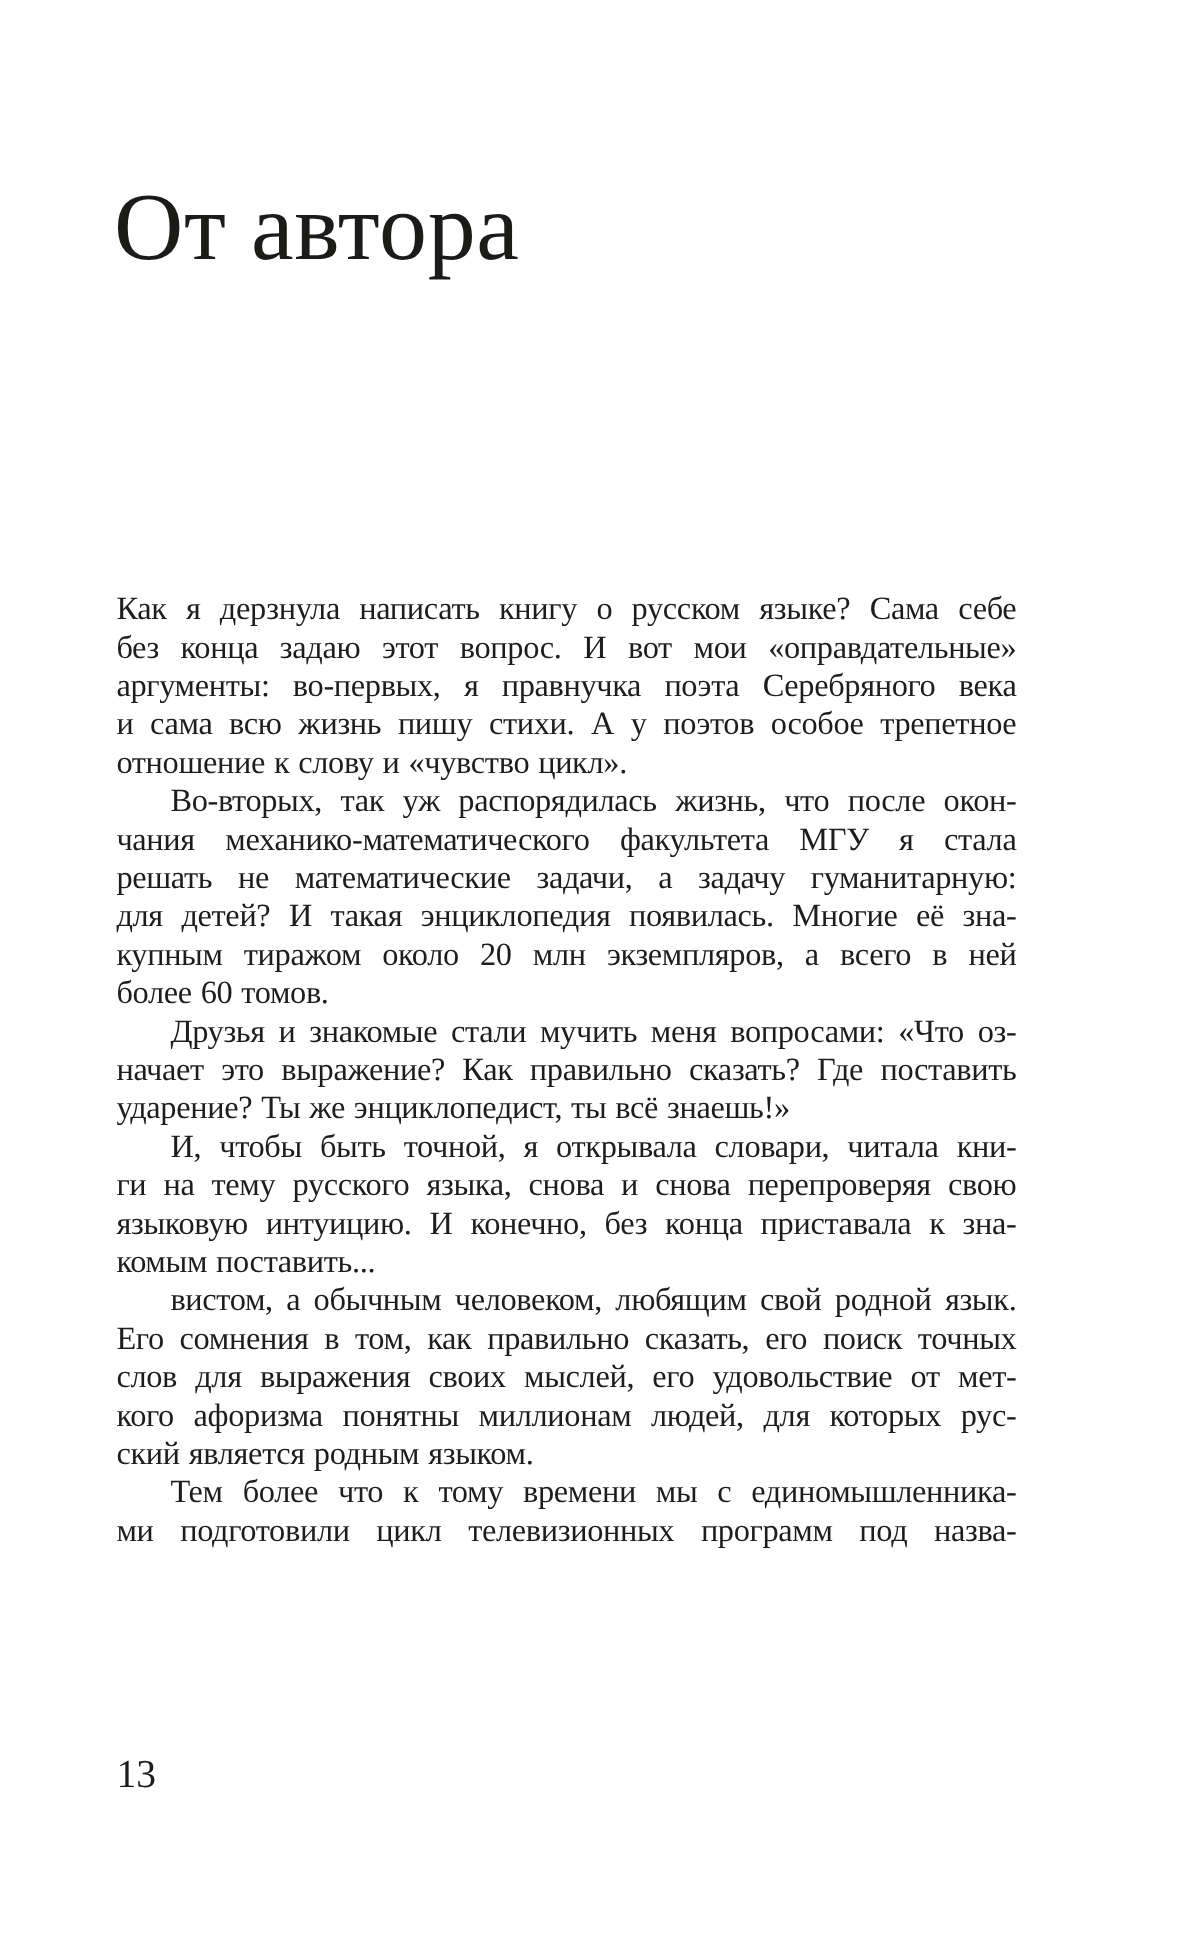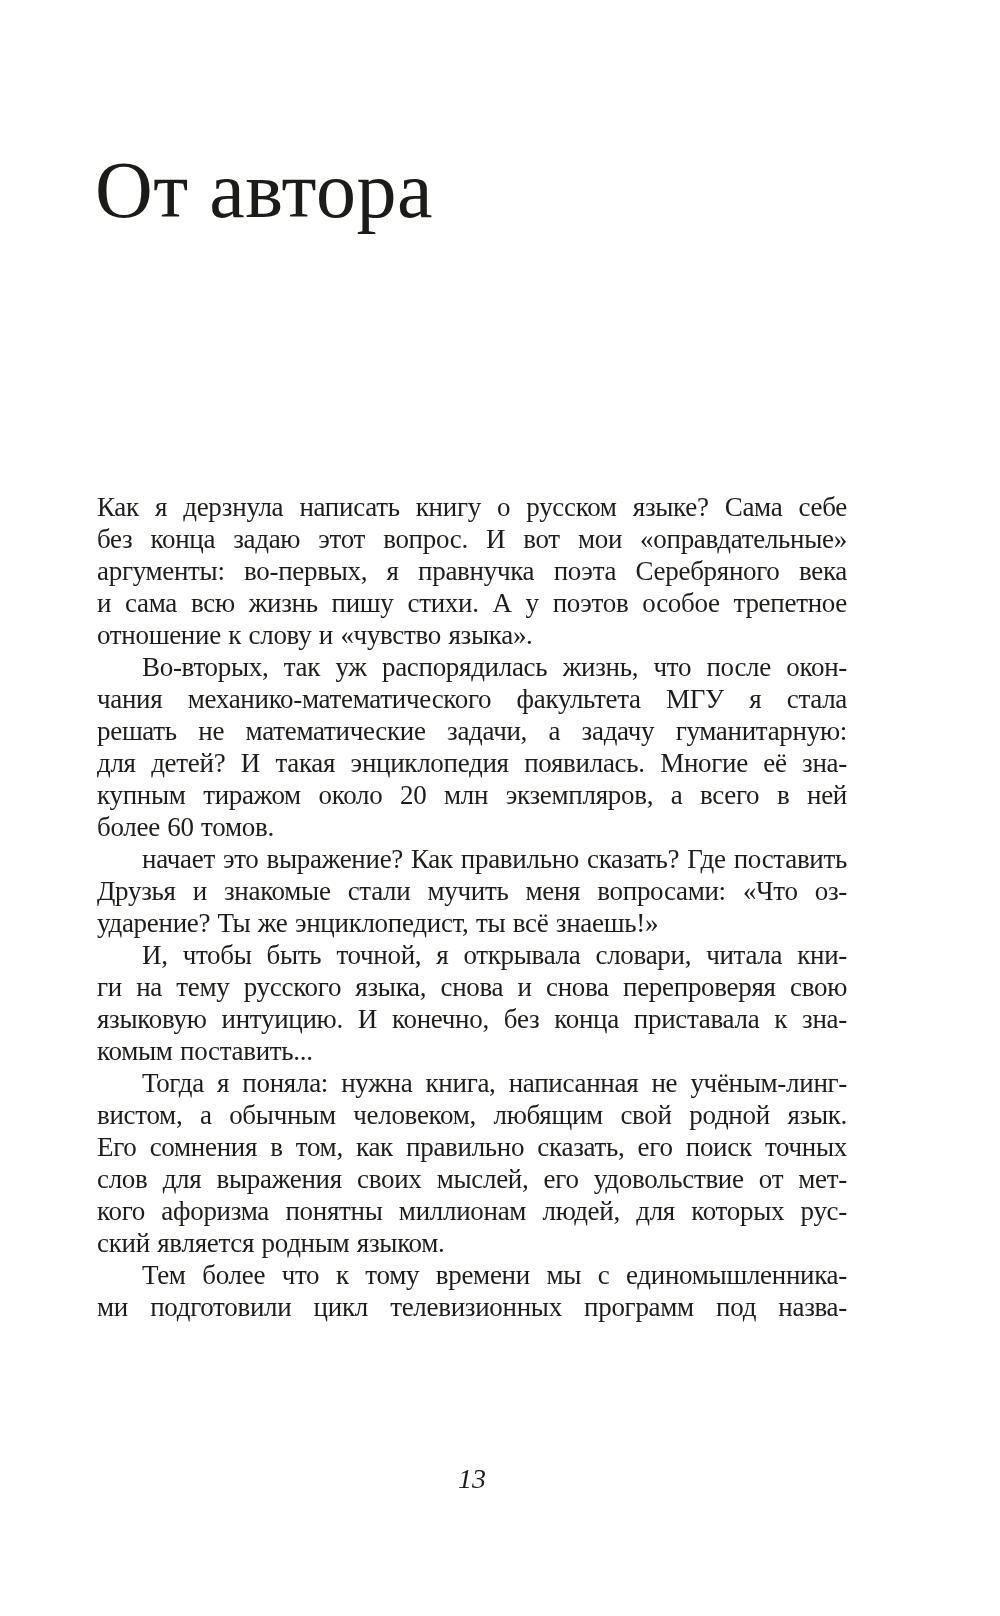--- a/index.html
+++ b/index.html
@@ -51,62 +51,59 @@
     word-spacing: 1px;
   }
   .line.end {
     text-align-last: left;
   }
   .folio {
     position: absolute;
     left: 97px;
     top: 1463px;
     width: 750px;
-    text-align: center;
-    font-size: 28px;
+    font-size: 33px;
     line-height: 32px;
     color: #1d1d1b;
-    font-style: italic;
   }
 </style>
 </head>
 <body>
 
 <div class="page">
   <h1 class="chapter-title">От автора</h1>
 
   <main class="body-text">
       <div class="para">
         <div class="line">Как я дерзнула написать книгу о русском языке? Сама себе</div>
         <div class="line">без конца задаю этот вопрос. И вот мои «оправдательные»</div>
         <div class="line">аргументы: во-первых, я правнучка поэта Серебряного века</div>
         <div class="line">и сама всю жизнь пишу стихи. А у поэтов особое трепетное</div>
-        <div class="line end">отношение к слову и «чувство языка».</div>
+        <div class="line end">отношение к слову и «чувство цикл».</div>
       </div>
       <div class="para indent">
         <div class="line">Во-вторых, так уж распорядилась жизнь, что после окон-</div>
         <div class="line">чания механико-математического факультета МГУ я стала</div>
         <div class="line">решать не математические задачи, а задачу гуманитарную:</div>
         <div class="line">для детей? И такая энциклопедия появилась. Многие её зна-</div>
         <div class="line">купным тиражом около 20 млн экземпляров, а всего в ней</div>
         <div class="line end">более 60 томов.</div>
       </div>
       <div class="para indent">
+        <div class="line">Друзья и знакомые стали мучить меня вопросами: «Что оз-</div>
         <div class="line">начает это выражение? Как правильно сказать? Где поставить</div>
-        <div class="line">Друзья и знакомые стали мучить меня вопросами: «Что оз-</div>
         <div class="line end">ударение? Ты же энциклопедист, ты всё знаешь!»</div>
       </div>
       <div class="para indent">
         <div class="line">И, чтобы быть точной, я открывала словари, читала кни-</div>
         <div class="line">ги на тему русского языка, снова и снова перепроверяя свою</div>
         <div class="line">языковую интуицию. И конечно, без конца приставала к зна-</div>
         <div class="line end">комым поставить...</div>
       </div>
       <div class="para indent">
-        <div class="line">Тогда я поняла: нужна книга, написанная не учёным-линг-</div>
         <div class="line">вистом, а обычным человеком, любящим свой родной язык.</div>
         <div class="line">Его сомнения в том, как правильно сказать, его поиск точных</div>
         <div class="line">слов для выражения своих мыслей, его удовольствие от мет-</div>
         <div class="line">кого афоризма понятны миллионам людей, для которых рус-</div>
         <div class="line end">ский является родным языком.</div>
       </div>
       <div class="para indent">
         <div class="line">Тем более что к тому времени мы с единомышленника-</div>
         <div class="line">ми подготовили цикл телевизионных программ под назва-</div>
       </div>

